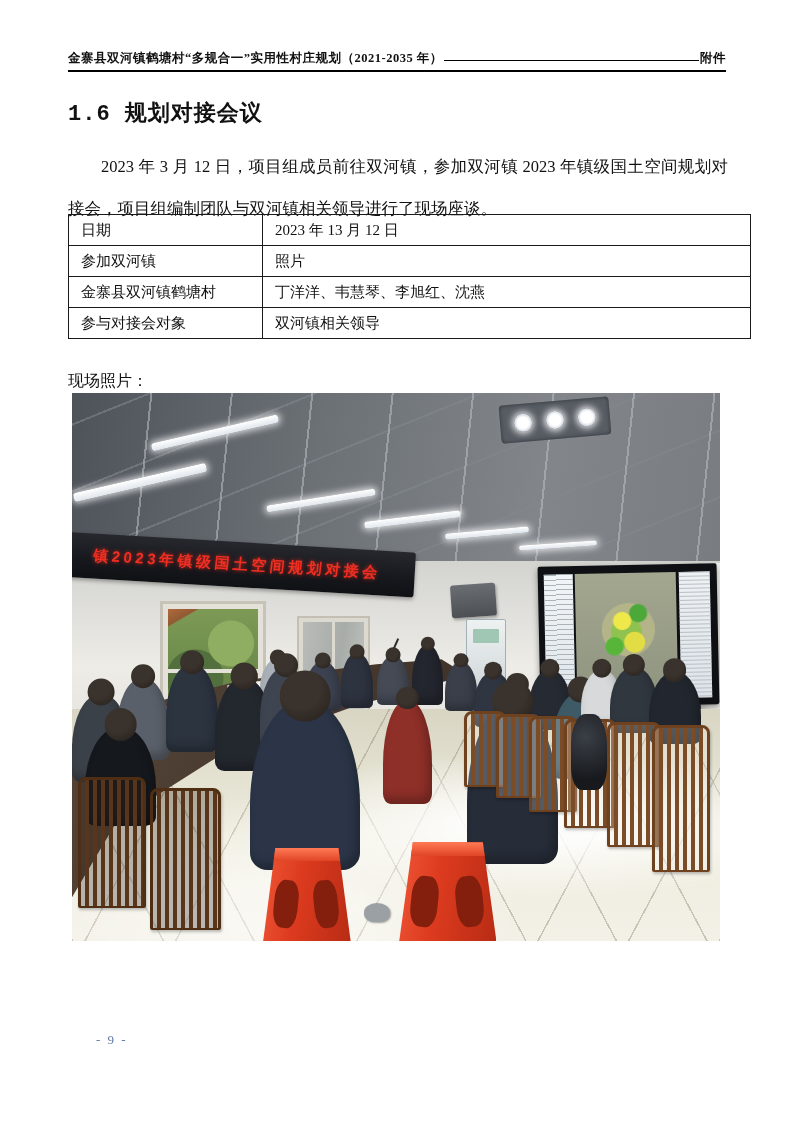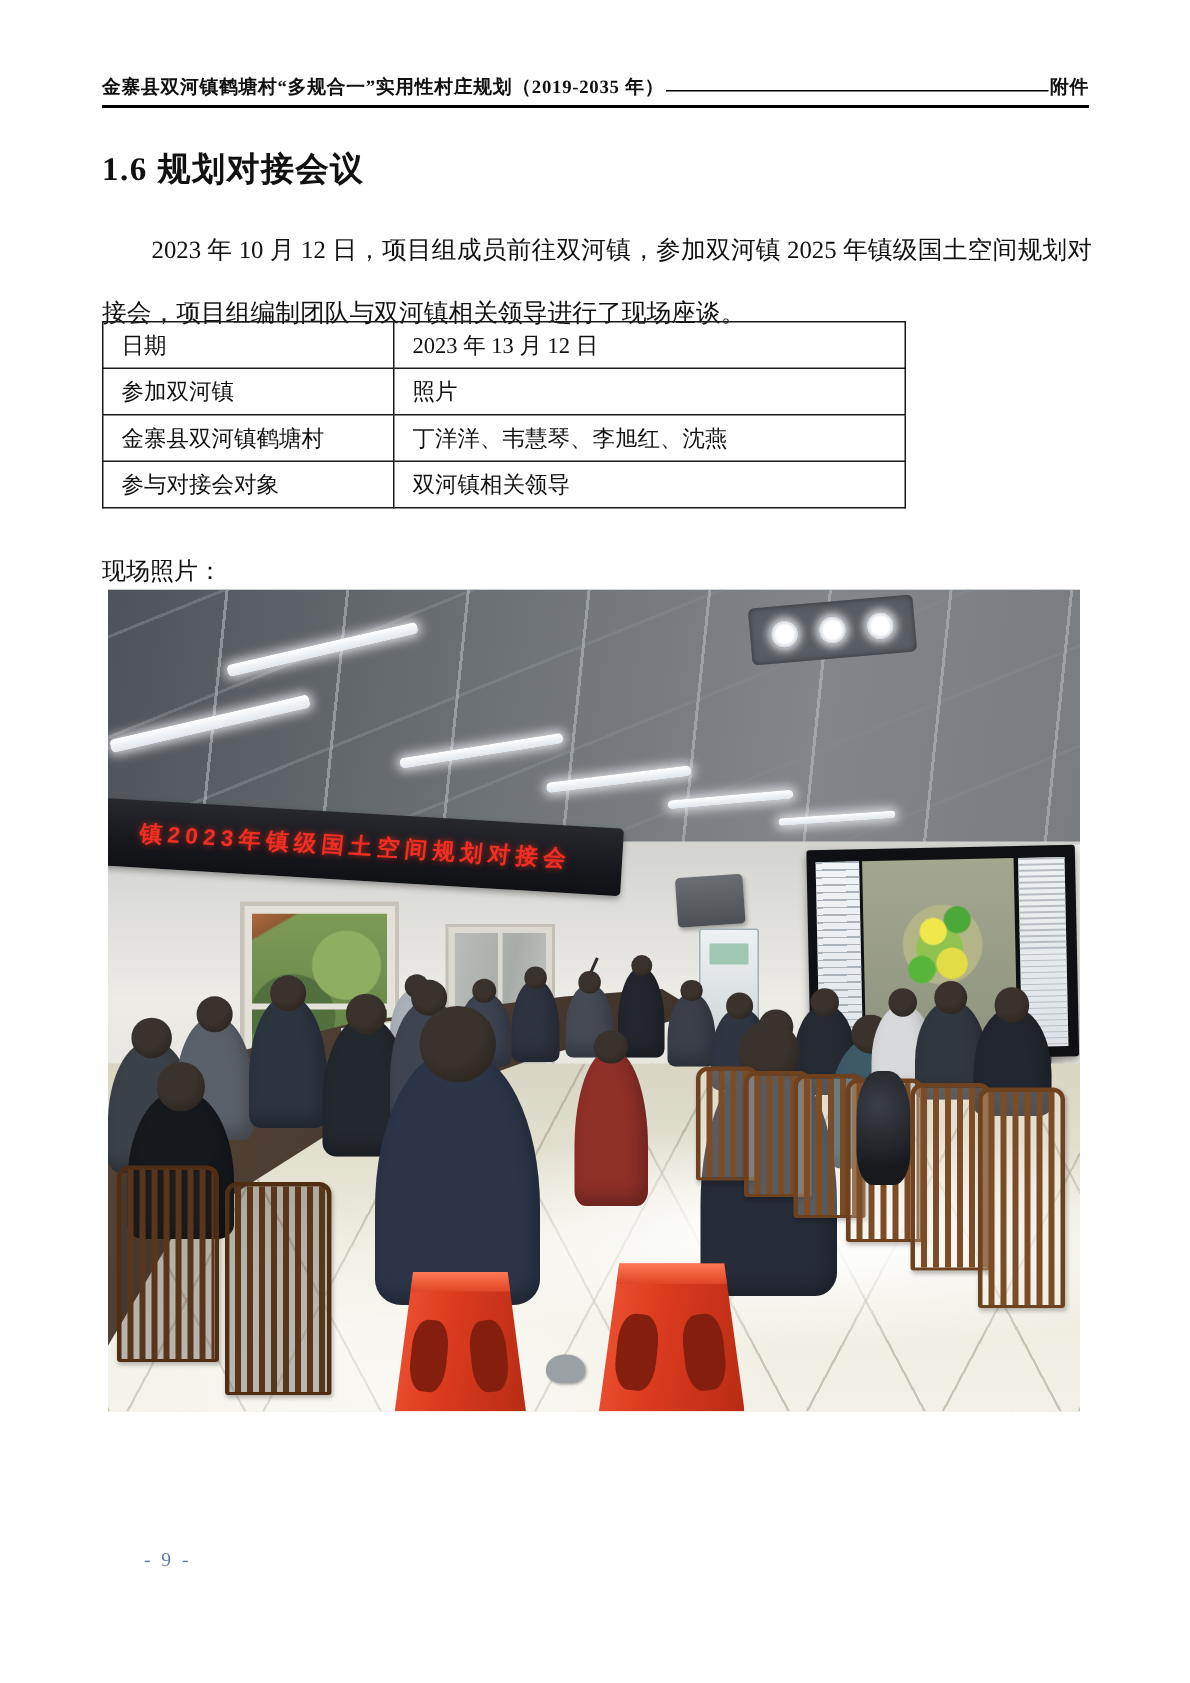--- a/index.html
+++ b/index.html
@@ -11,31 +11,31 @@
   .doc-header{
     position:absolute;left:68px;top:50px;width:658px;
     display:flex;align-items:flex-end;
     font-size:12.5px;font-weight:bold;letter-spacing:.5px;
     border-bottom:2.5px solid #000;padding-bottom:3px;
   }
   .doc-header .dash-fill{flex:1;height:0;border-top:1.6px solid #000;align-self:center;margin:4px 1px 0 1px;}
   
   .sec-heading{
     position:absolute;left:68px;top:98px;
-    font-family:Liberation Serif, serif;
+    font-family:Liberation Mono, monospace;
     font-size:22px;font-weight:700;letter-spacing:1px;
   }
   
   .para{
     position:absolute;left:68px;top:146px;width:660px;
     font-size:16.5px;line-height:2.55;text-indent:2em;text-align:justify;
   }
   
   .info-table{
-    position:absolute;left:68px;top:214px;width:536px;
+    position:absolute;left:68px;top:214px;width:683px;
     border-collapse:collapse;table-layout:fixed;
   }
   .info-table td{
     border:1px solid #1a1a1a;height:30px;font-size:15px;
     padding:0 0 0 12px;vertical-align:middle;
   }
   .info-table td.c1{width:181px;}
   
   .photo-caption{position:absolute;left:68px;top:371px;font-size:16px;}
   .page-number{position:absolute;left:96px;top:1032px;font-size:13px;color:#5f79a8;letter-spacing:2px;}
@@ -148,28 +148,28 @@
   .stool u+u{left:58%;transform:rotate(-6deg);}
   .stool s{left:8%;top:0;width:84%;height:14%;background:linear-gradient(#ff7a55,#e04526);border-radius:3px;}
   .shoe{background:#9aa0a4;border-radius:50% 50% 40% 40%;box-shadow:1px 1px 2px rgba(0,0,0,.35);}
 </style>
 </head>
 <body>
 
 <div class="page">
 
   <div class="doc-header">
-    <span>金寨县双河镇鹤塘村“多规合一”实用性村庄规划（2019-2035 年）</span>
+    <span>金寨县双河镇鹤塘村“多规合一”实用性村庄规划（2021-2035 年）</span>
     <span class="dash-fill"></span>
     <span>附件</span>
   </div>
 
   <div class="sec-heading">1.6 规划对接会议</div>
 
-  <div class="para">2023 年 10 月 12 日，项目组成员前往双河镇，参加双河镇 2025 年镇级国土空间规划对接会，项目组编制团队与双河镇相关领导进行了现场座谈。</div>
+  <div class="para">2023 年 3 月 12 日，项目组成员前往双河镇，参加双河镇 2023 年镇级国土空间规划对接会，项目组编制团队与双河镇相关领导进行了现场座谈。</div>
 
   <table class="info-table">
     <tbody>
       <tr>
         <td class="c1">日期</td>
         <td>2023 年 13 月 12 日</td>
       </tr>
       <tr>
         <td class="c1">参加双河镇</td>
         <td>照片</td>

